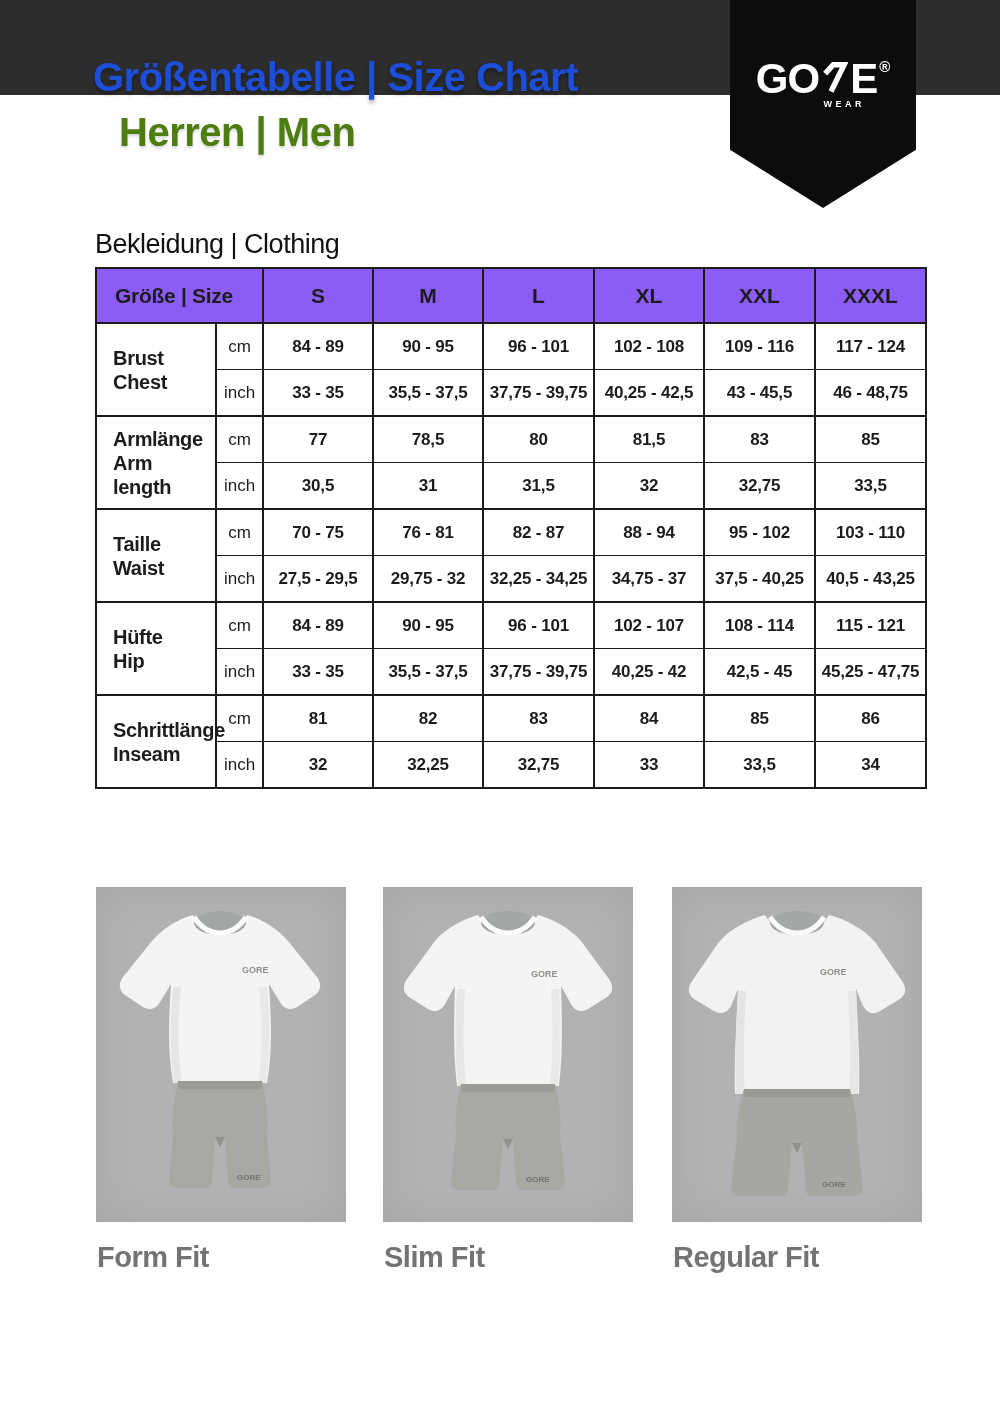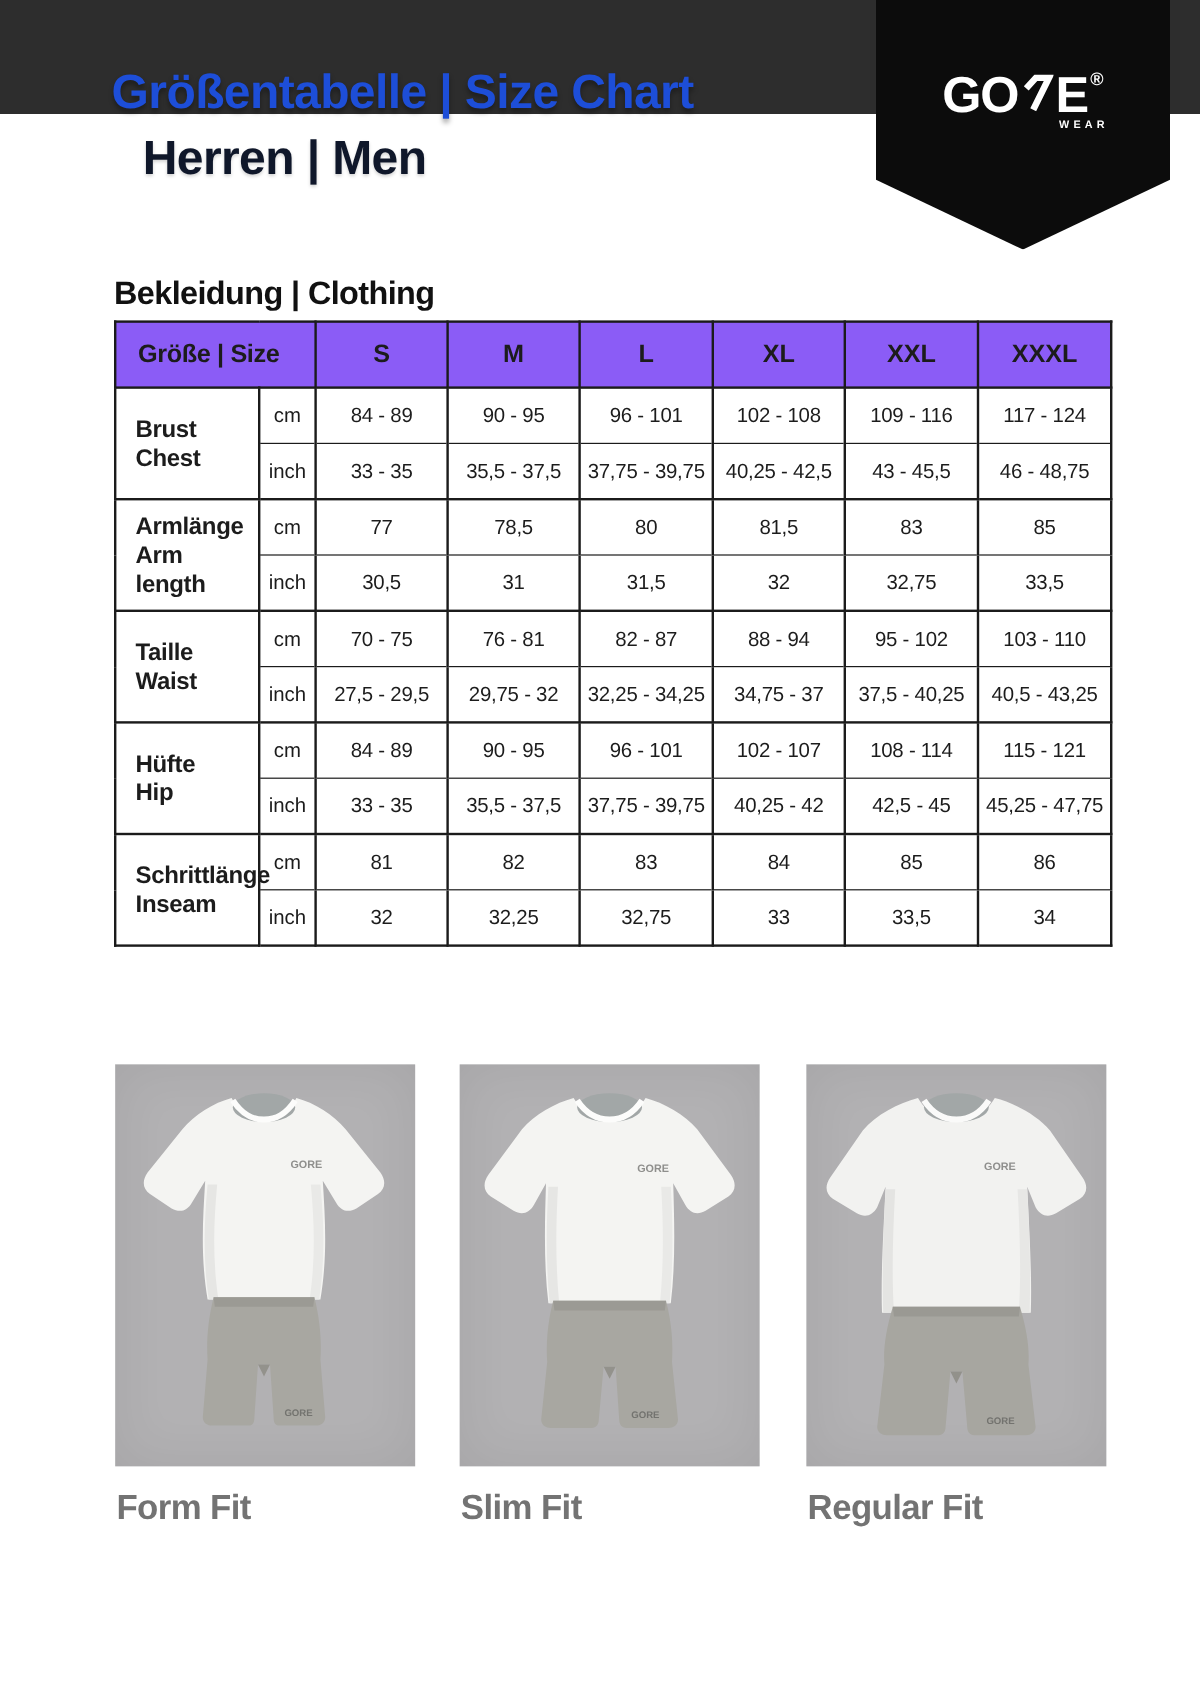--- a/index.html
+++ b/index.html
@@ -11,58 +11,58 @@
   
   .band { position:absolute; left:0; top:0; width:1000px; height:95px; background:#2d2d2d; }
   .title {
     position:absolute; left:93px; top:57px; margin:0;
     font-size:40px; font-weight:bold; letter-spacing:-0.5px; line-height:1;
     color:#1d4ed8; text-shadow:0 3px 4px rgba(0,0,0,0.35); white-space:nowrap;
   }
   .subtitle {
     position:absolute; left:119px; top:112px; margin:0;
     font-size:40px; font-weight:bold; letter-spacing:-0.5px; line-height:1;
-    color:#0f172a; text-shadow:0 2px 3px rgba(0,0,0,0.18); white-space:nowrap;
+    color:#4d7c0f; text-shadow:0 2px 3px rgba(0,0,0,0.18); white-space:nowrap;
   }
   .badge {
-    position:absolute; left:730px; top:0; width:245px; height:208px;
+    position:absolute; left:730px; top:0; width:186px; height:208px;
     background:#0c0c0c;
     -webkit-clip-path:polygon(0 0,100% 0,100% 72%,50% 100%,0 72%);
     clip-path:polygon(0 0,100% 0,100% 72%,50% 100%,0 72%);
   }
   .logo-row {
     position:absolute; left:0; top:58px; width:100%;
     display:flex; justify-content:center; align-items:flex-start;
     color:#ffffff; font-size:42px; font-weight:bold; letter-spacing:-1px; line-height:1;
   }
   .logo-row .glyph { width:27px; height:31px; margin:4px 2px 0 2px; }
   .logo-row .reg { font-size:15px; font-weight:bold; letter-spacing:0; margin:1px 0 0 2px; }
   .wear {
     position:absolute; top:99px; right:51px;
     color:#ffffff; font-size:9px; font-weight:bold; letter-spacing:3.5px;
   }
   
   .section-heading {
     position:absolute; left:95px; top:229px; margin:0;
-    font-size:27px; font-weight:bold; letter-spacing:-0.5px; color:#111111; white-space:nowrap;
+    font-size:27px; font-weight:normal; letter-spacing:-0.5px; color:#111111; white-space:nowrap;
   }
   
   .table-wrap { position:absolute; left:95px; top:267px; }
   table.size-table { border-collapse:collapse; table-layout:fixed; width:830px; background:#ffffff; }
   .size-table th, .size-table td {
     border:2px solid #1b1b1b; padding:0; text-align:center; vertical-align:middle; color:#1c1c1c;
   }
   .size-table thead th { background:#8b5cf6; height:53px; font-size:21px; font-weight:bold; }
   .size-table th.corner { text-align:left; padding-left:18px; letter-spacing:-0.3px; }
   .size-table th.rowlabel {
     text-align:left; padding-left:16px; font-size:20px; font-weight:bold;
     line-height:1.2; letter-spacing:-0.3px; background:#ffffff;
   }
   .size-table td.unit { font-size:17px; font-weight:normal; }
-  .size-table td.val  { font-size:17px; font-weight:normal; letter-spacing:-0.2px; white-space:nowrap; }
+  .size-table td.val  { font-size:17px; font-weight:bold; letter-spacing:-0.2px; white-space:nowrap; }
   .size-table tr.cm td   { height:45px; border-bottom-width:1px; }
   .size-table tr.inch td { height:45px; border-top-width:1px; }
   
   .fit-figure { position:absolute; width:302px; }
   .fit-figure .img {
     width:250px; height:335px; background:#b2b1b3;
     box-shadow:inset 0 0 45px rgba(0,0,0,0.07);
   }
   .fit-figure .img svg { display:block; }
   .fit-label {

